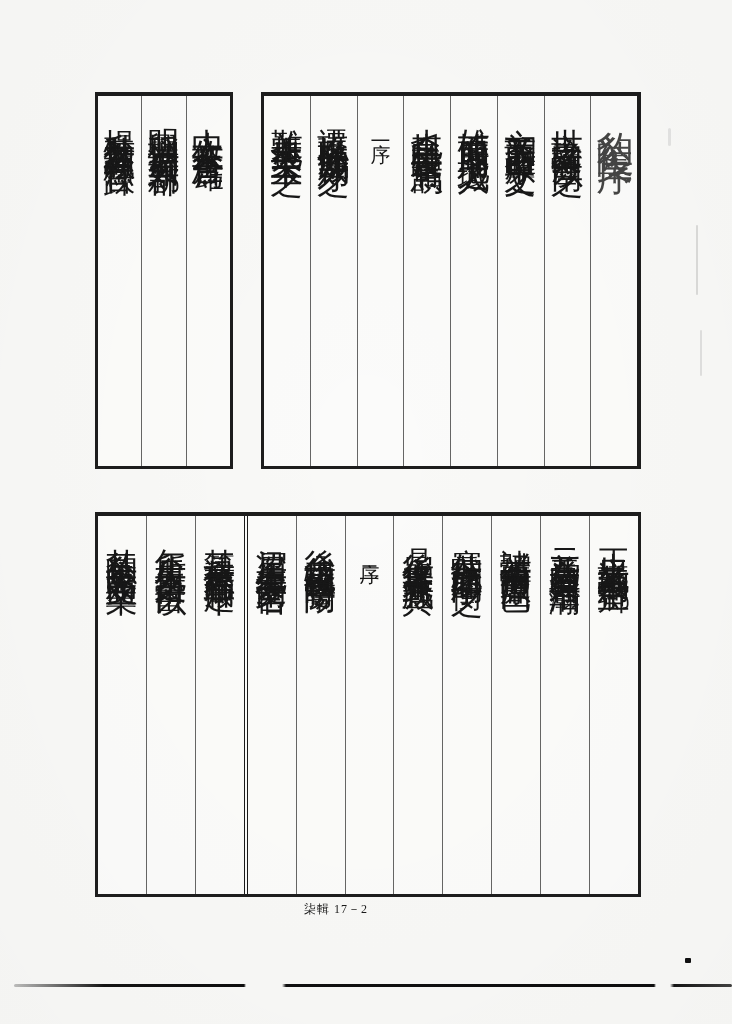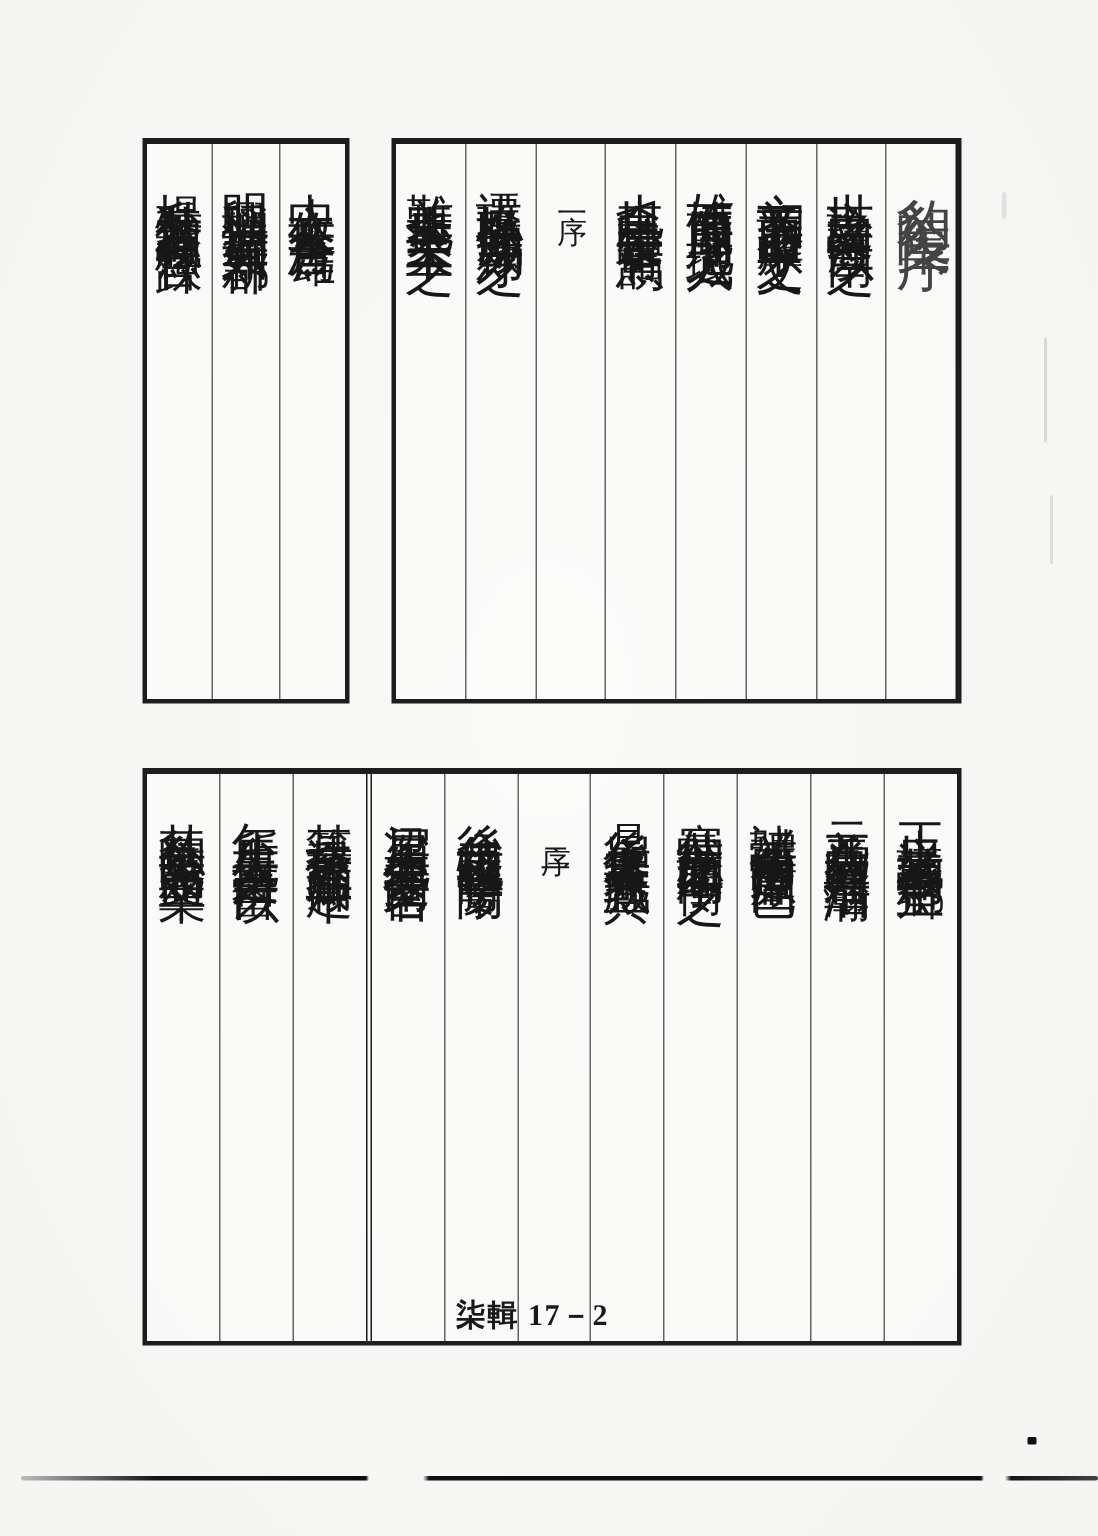--- a/index.html
+++ b/index.html
@@ -48,24 +48,23 @@
   }
   .col-section{padding-top:32px;}
   .col-section span{
     font-size:20px;
     letter-spacing:3px;
   }
   .col-fold{
     border-left:4px double #1a1a1a;
   }
   .caption{
-    position:absolute;left:304px;top:863px;
-    font-size:20px;letter-spacing:1px;color:#191919;
+    position:absolute;left:304px;top:901px;
+    font-size:12px;letter-spacing:1px;color:#191919;
     white-space:nowrap;
-    font-weight:bold;
   }
   .artifact-line{
     position:absolute;left:14px;top:984px;width:718px;height:3px;
     background:
       linear-gradient(to right,
         rgba(17,17,17,0.25) 0px, #141414 90px, #0d0d0d 230px,
         transparent 232px, transparent 268px,
         #101010 272px, #0d0d0d 640px,
         transparent 642px, transparent 656px,
         #141414 660px, rgba(20,20,20,0.8) 718px);

